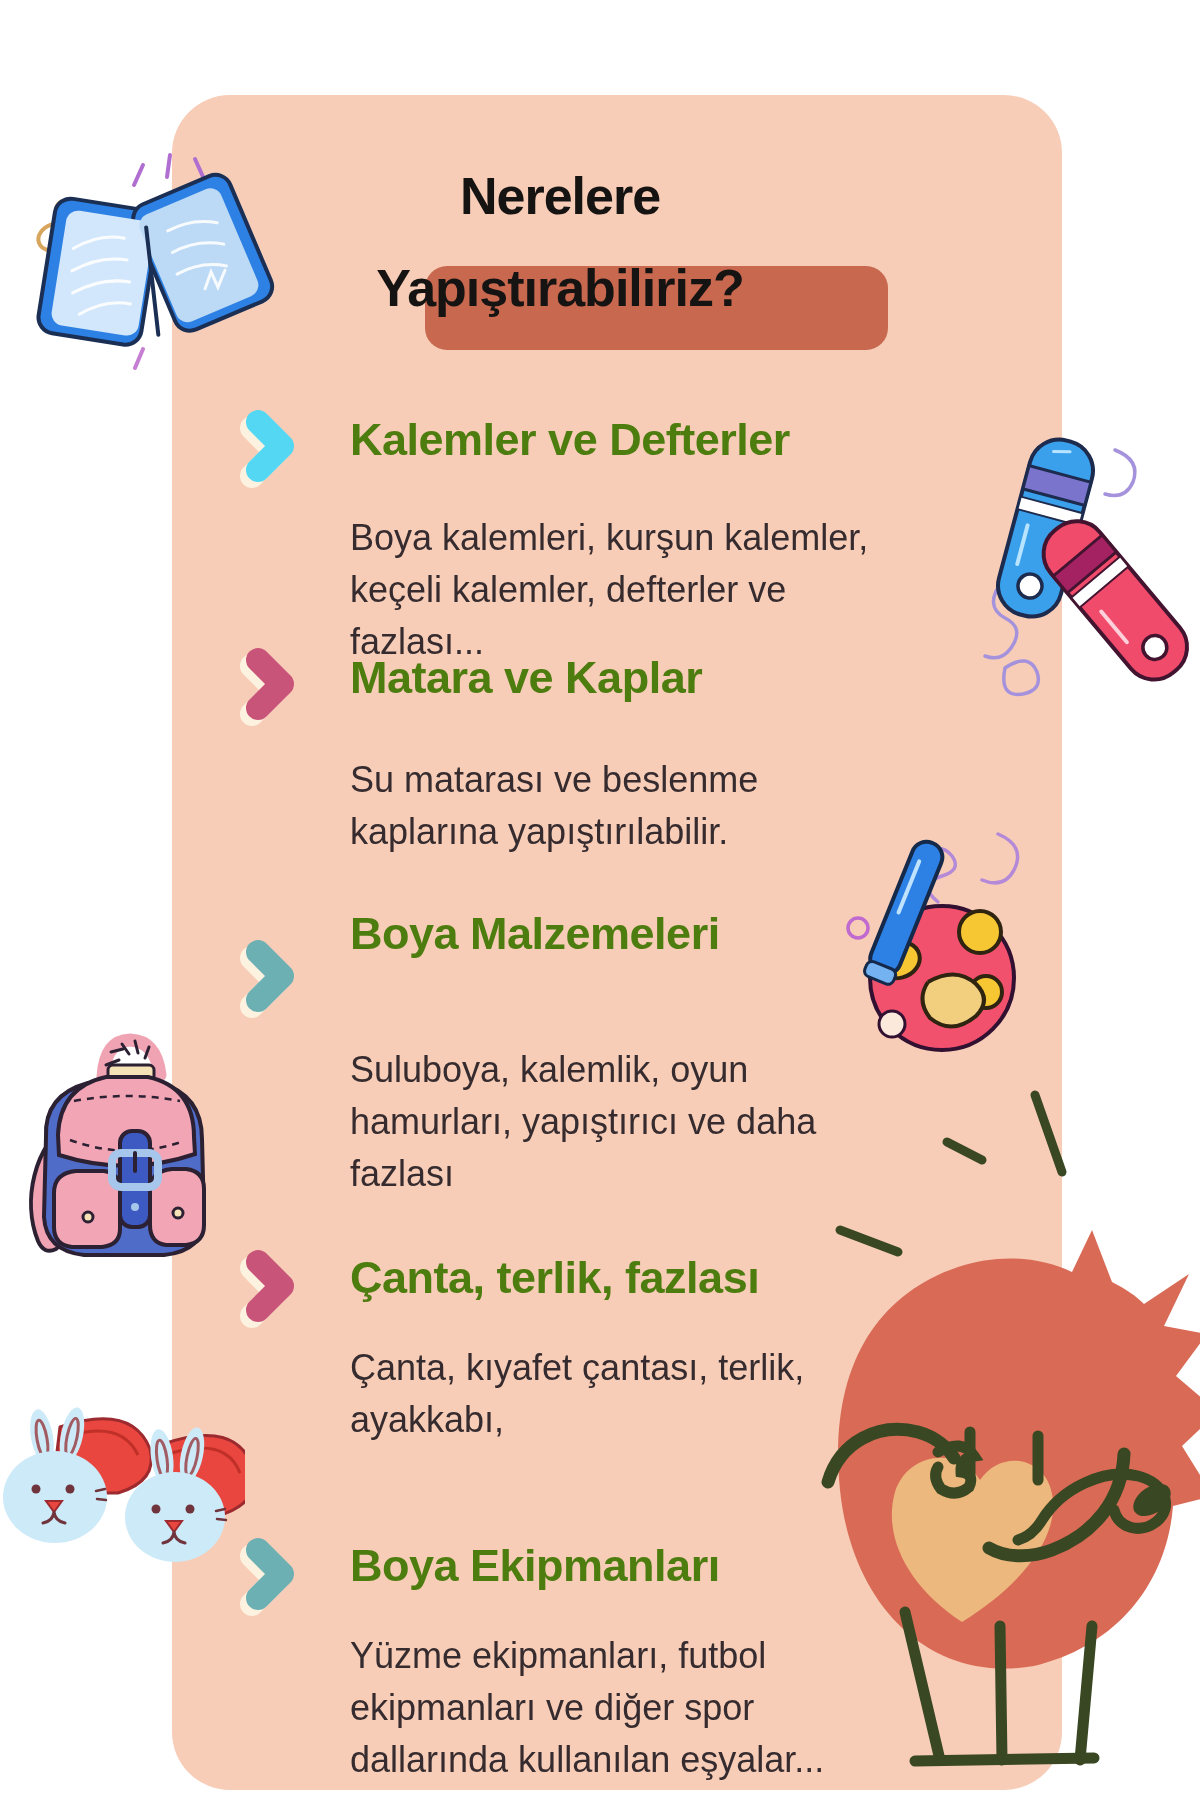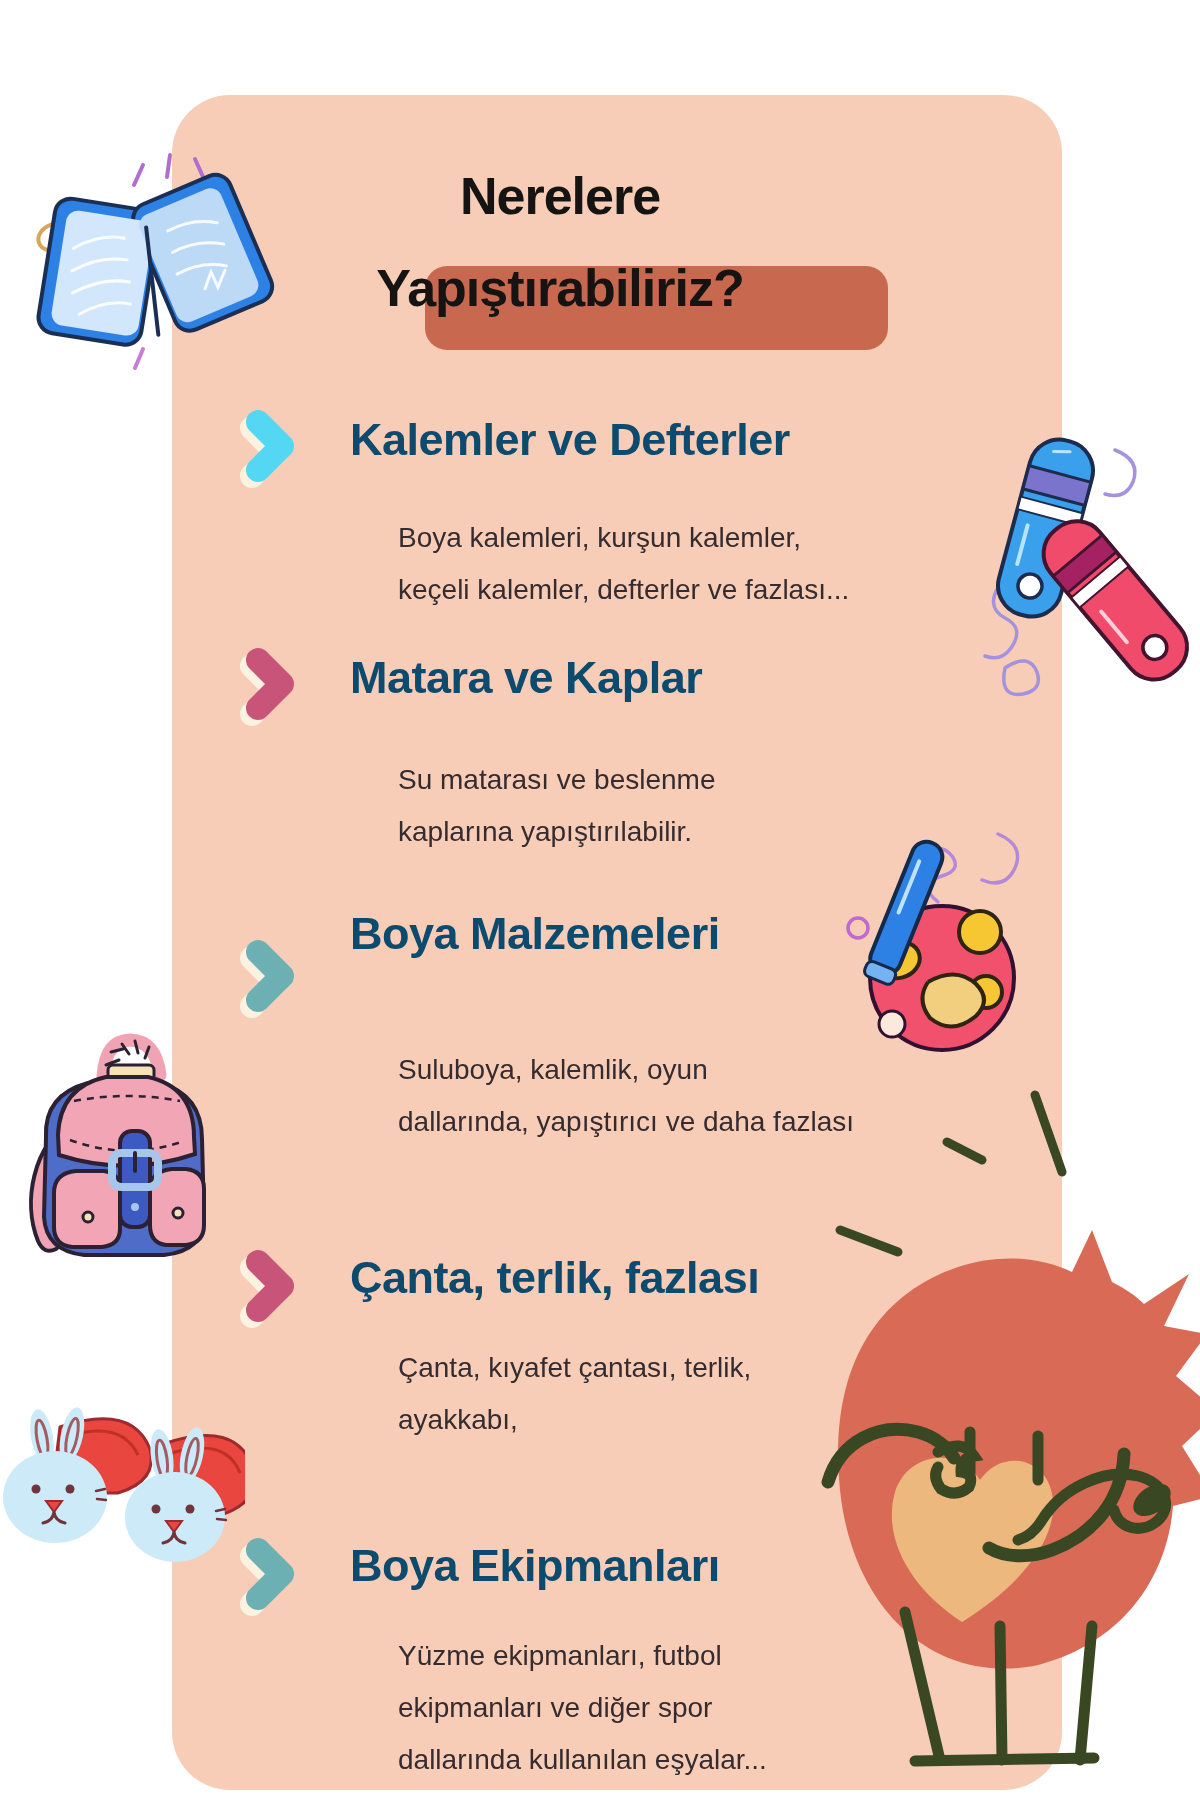--- a/index.html
+++ b/index.html
@@ -7,23 +7,23 @@
        font-family:"Liberation Sans", sans-serif;}
   .card{position:absolute;left:172px;top:95px;width:890px;height:1695px;
         background:#f7cdb7;border-radius:58px;z-index:0;}
   .title-highlight{position:absolute;left:425px;top:266px;width:463px;height:84px;
         background:#c7684f;border-radius:22px;z-index:2;}
   .title{position:absolute;left:240px;top:150px;width:640px;text-align:center;
         font-size:52px;font-weight:700;line-height:92px;color:#161413;
         white-space:pre-line;z-index:3;letter-spacing:-1px;}
   .chevron{position:absolute;left:240px;width:60px;height:80px;z-index:4;}
   .heading{position:absolute;left:350px;width:700px;font-size:45px;font-weight:700;
-        color:#0c4a6e;white-space:nowrap;z-index:4;letter-spacing:-0.5px;}
-  .bodytext{position:absolute;left:350px;width:560px;font-size:28px;line-height:52px;
-        color:#362c2f;white-space:pre-line;z-index:4;margin-left:48px;}
+        color:#4d7c0f;white-space:nowrap;z-index:4;letter-spacing:-0.5px;}
+  .bodytext{position:absolute;left:350px;width:560px;font-size:36px;line-height:52px;
+        color:#362c2f;white-space:pre-line;z-index:4;}
   .illu{position:absolute;z-index:3;}
   .illu-bird{position:absolute;z-index:1;}
 </style>
 </head>
 <body>
 
 <div class="card"></div>
 
 <div class="title-highlight"></div>
 <div class="title">Nerelere
@@ -44,21 +44,21 @@
 <div class="heading" style="top:652px">Matara ve Kaplar</div>
 <div class="bodytext" style="top:754px">Su matarası ve beslenme
 kaplarına yapıştırılabilir.</div>
 
 <svg class="chevron" style="top:940px" viewBox="0 0 60 80">
   <path d="M12,18 L36,42 L12,66" fill="none" stroke="#fdf2df" stroke-width="24" stroke-linecap="round" stroke-linejoin="round"></path>
   <path d="M18,12 L42,36 L18,60" fill="none" stroke="#6cb0b4" stroke-width="24" stroke-linecap="round" stroke-linejoin="round"></path>
 </svg>
 <div class="heading" style="top:908px">Boya Malzemeleri</div>
 <div class="bodytext" style="top:1044px">Suluboya, kalemlik, oyun
-dallarında, yapıştırıcı ve daha fazlası</div>
+hamurları, yapıştırıcı ve daha fazlası</div>
 
 <svg class="chevron" style="top:1250px" viewBox="0 0 60 80">
   <path d="M12,18 L36,42 L12,66" fill="none" stroke="#fdf2df" stroke-width="24" stroke-linecap="round" stroke-linejoin="round"></path>
   <path d="M18,12 L42,36 L18,60" fill="none" stroke="#c95479" stroke-width="24" stroke-linecap="round" stroke-linejoin="round"></path>
 </svg>
 <div class="heading" style="top:1252px">Çanta, terlik, fazlası</div>
 <div class="bodytext" style="top:1342px">Çanta, kıyafet çantası, terlik,
 ayakkabı,</div>
 
 <svg class="chevron" style="top:1538px" viewBox="0 0 60 80">

